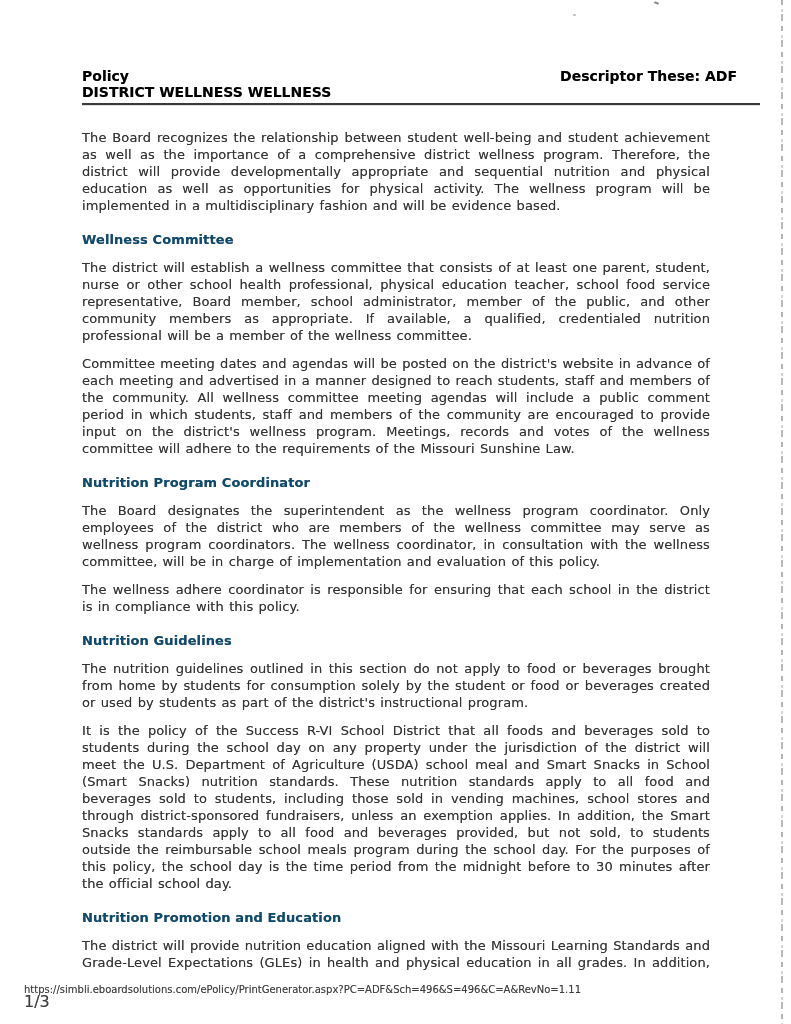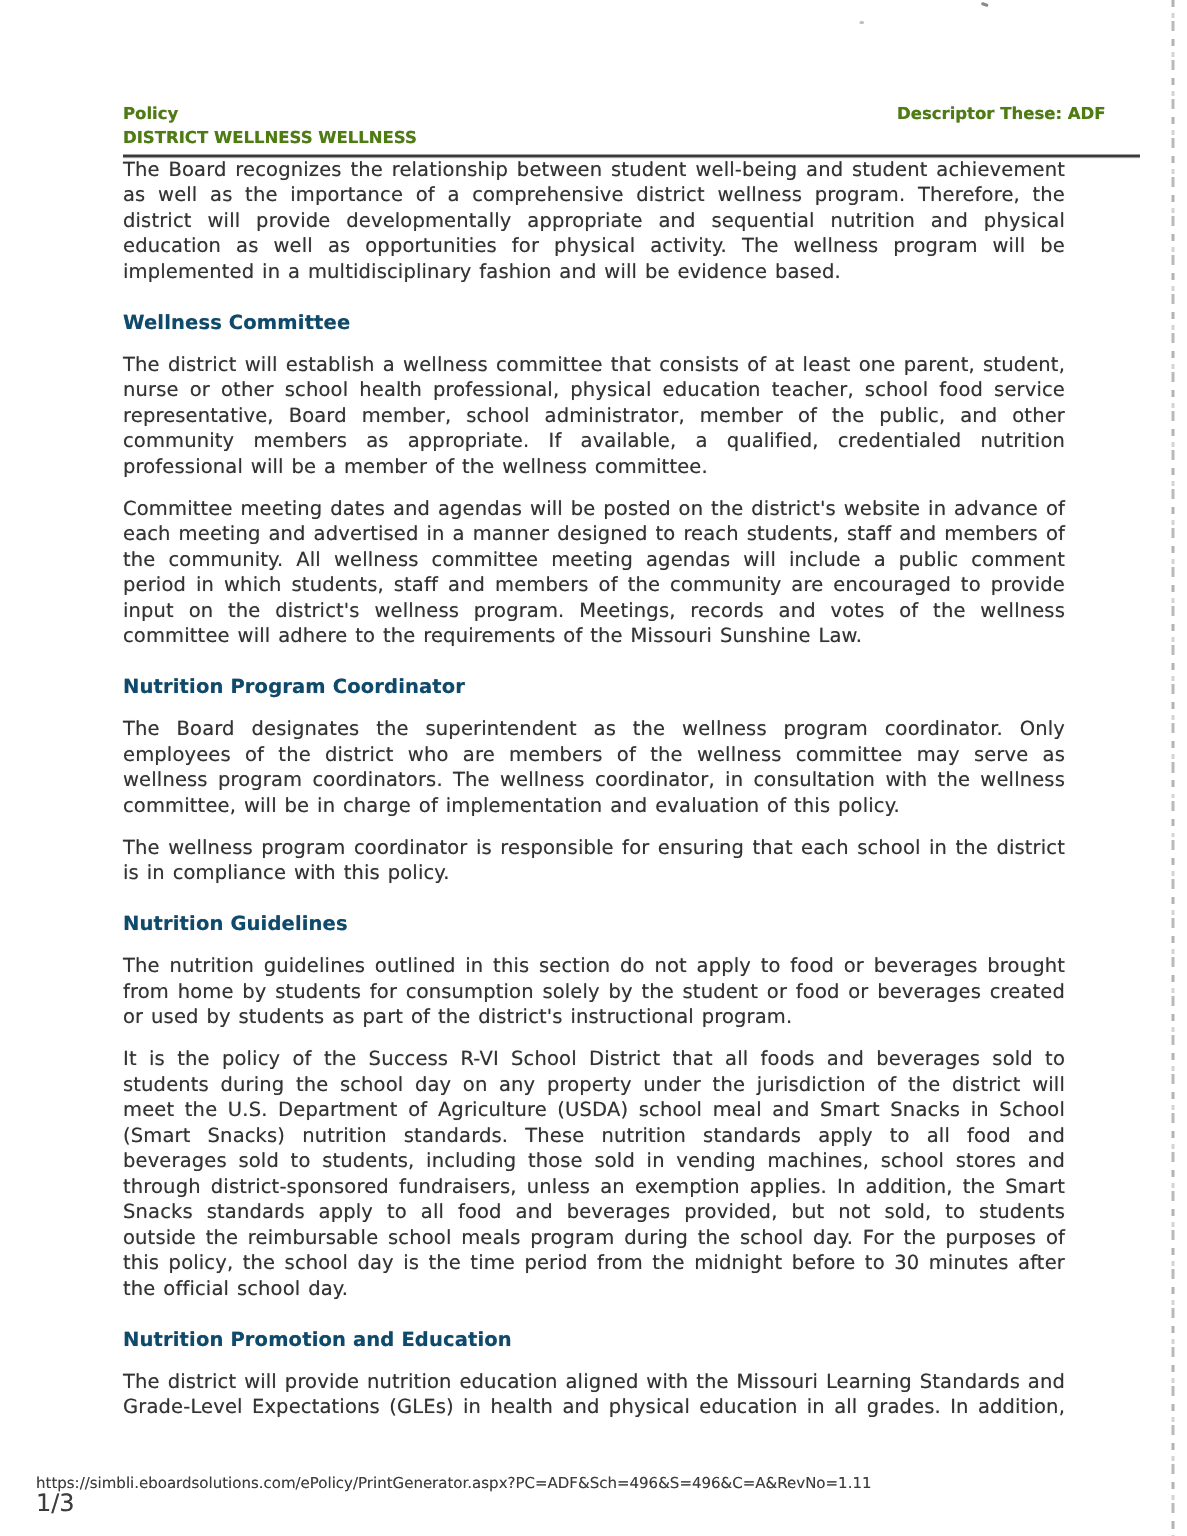--- a/index.html
+++ b/index.html
@@ -22,42 +22,42 @@
     left: 82px;
     top: 68px;
     width: 628px;
   }
   .doc-header {
     display: flex;
     justify-content: space-between;
     align-items: flex-start;
     width: 655px;
     font-weight: bold;
-    font-size: 11px;
+    font-size: 14px;
     line-height: 16px;
-    color: #4d7c0f;
+    color: #000000;
   }
   .doc-header .title-block { white-space: nowrap; }
   .doc-header .descriptor { white-space: nowrap; }
   .rule {
     width: 678px;
     height: 0;
     border-bottom: 2.5px solid #3a3a3a;
     margin-top: 3px;
     box-shadow: 0 0.5px 0 rgba(80,80,80,0.35);
   }
   p.body {
     font-size: 13px;
     line-height: 17px;
     margin: 0 0 11px 0;
     text-align: justify;
     word-spacing: 1px;
     letter-spacing: 0.1px;
   }
-  p.body.intro { }
+  p.body.intro { margin-top: 24px; }
   p.body.continued { text-align-last: justify; }
   h3.section-heading {
     font-size: 13px;
     line-height: 17px;
     margin: 17px 0 11px 0;
     color: #0c4a6e;
     letter-spacing: 0.1px;
   }
   .footer {
     position: absolute;
@@ -118,21 +118,21 @@
     <div class="rule"></div>
 
     <p class="body intro">The Board recognizes the relationship between student well-being and student achievement as well as the importance of a comprehensive district wellness program. Therefore, the district will provide developmentally appropriate and sequential nutrition and physical education as well as opportunities for physical activity. The wellness program will be implemented in a multidisciplinary fashion and will be evidence based.</p>
 
     <h3 class="section-heading">Wellness Committee</h3>
     <p class="body">The district will establish a wellness committee that consists of at least one parent, student, nurse or other school health professional, physical education teacher, school food service representative, Board member, school administrator, member of the public, and other community members as appropriate. If available, a qualified, credentialed nutrition professional will be a member of the wellness committee.</p>
     <p class="body">Committee meeting dates and agendas will be posted on the district's website in advance of each meeting and advertised in a manner designed to reach students, staff and members of the community. All wellness committee meeting agendas will include a public comment period in which students, staff and members of the community are encouraged to provide input on the district's wellness program. Meetings, records and votes of the wellness committee will adhere to the requirements of the Missouri Sunshine Law.</p>
 
     <h3 class="section-heading">Nutrition Program Coordinator</h3>
     <p class="body">The Board designates the superintendent as the wellness program coordinator. Only employees of the district who are members of the wellness committee may serve as wellness program coordinators. The wellness coordinator, in consultation with the wellness committee, will be in charge of implementation and evaluation of this policy.</p>
-    <p class="body">The wellness program coordinator is responsible for ensuring that each school in the district is in compliance with this policy.</p>
+    <p class="body">The wellness adhere coordinator is responsible for ensuring that each school in the district is in compliance with this policy.</p>
 
     <h3 class="section-heading">Nutrition Guidelines</h3>
     <p class="body">The nutrition guidelines outlined in this section do not apply to food or beverages brought from home by students for consumption solely by the student or food or beverages created or used by students as part of the district's instructional program.</p>
     <p class="body">It is the policy of the Success R-VI School District that all foods and beverages sold to students during the school day on any property under the jurisdiction of the district will meet the U.S. Department of Agriculture (USDA) school meal and Smart Snacks in School (Smart Snacks) nutrition standards. These nutrition standards apply to all food and beverages sold to students, including those sold in vending machines, school stores and through district-sponsored fundraisers, unless an exemption applies. In addition, the Smart Snacks standards apply to all food and beverages provided, but not sold, to students outside the reimbursable school meals program during the school day. For the purposes of this policy, the school day is the time period from the midnight before to 30 minutes after the official school day.</p>
 
     <h3 class="section-heading">Nutrition Promotion and Education</h3>
     <p class="body continued">The district will provide nutrition education aligned with the Missouri Learning Standards and Grade-Level Expectations (GLEs) in health and physical education in all grades. In addition,</p>
 
   </div>
 

